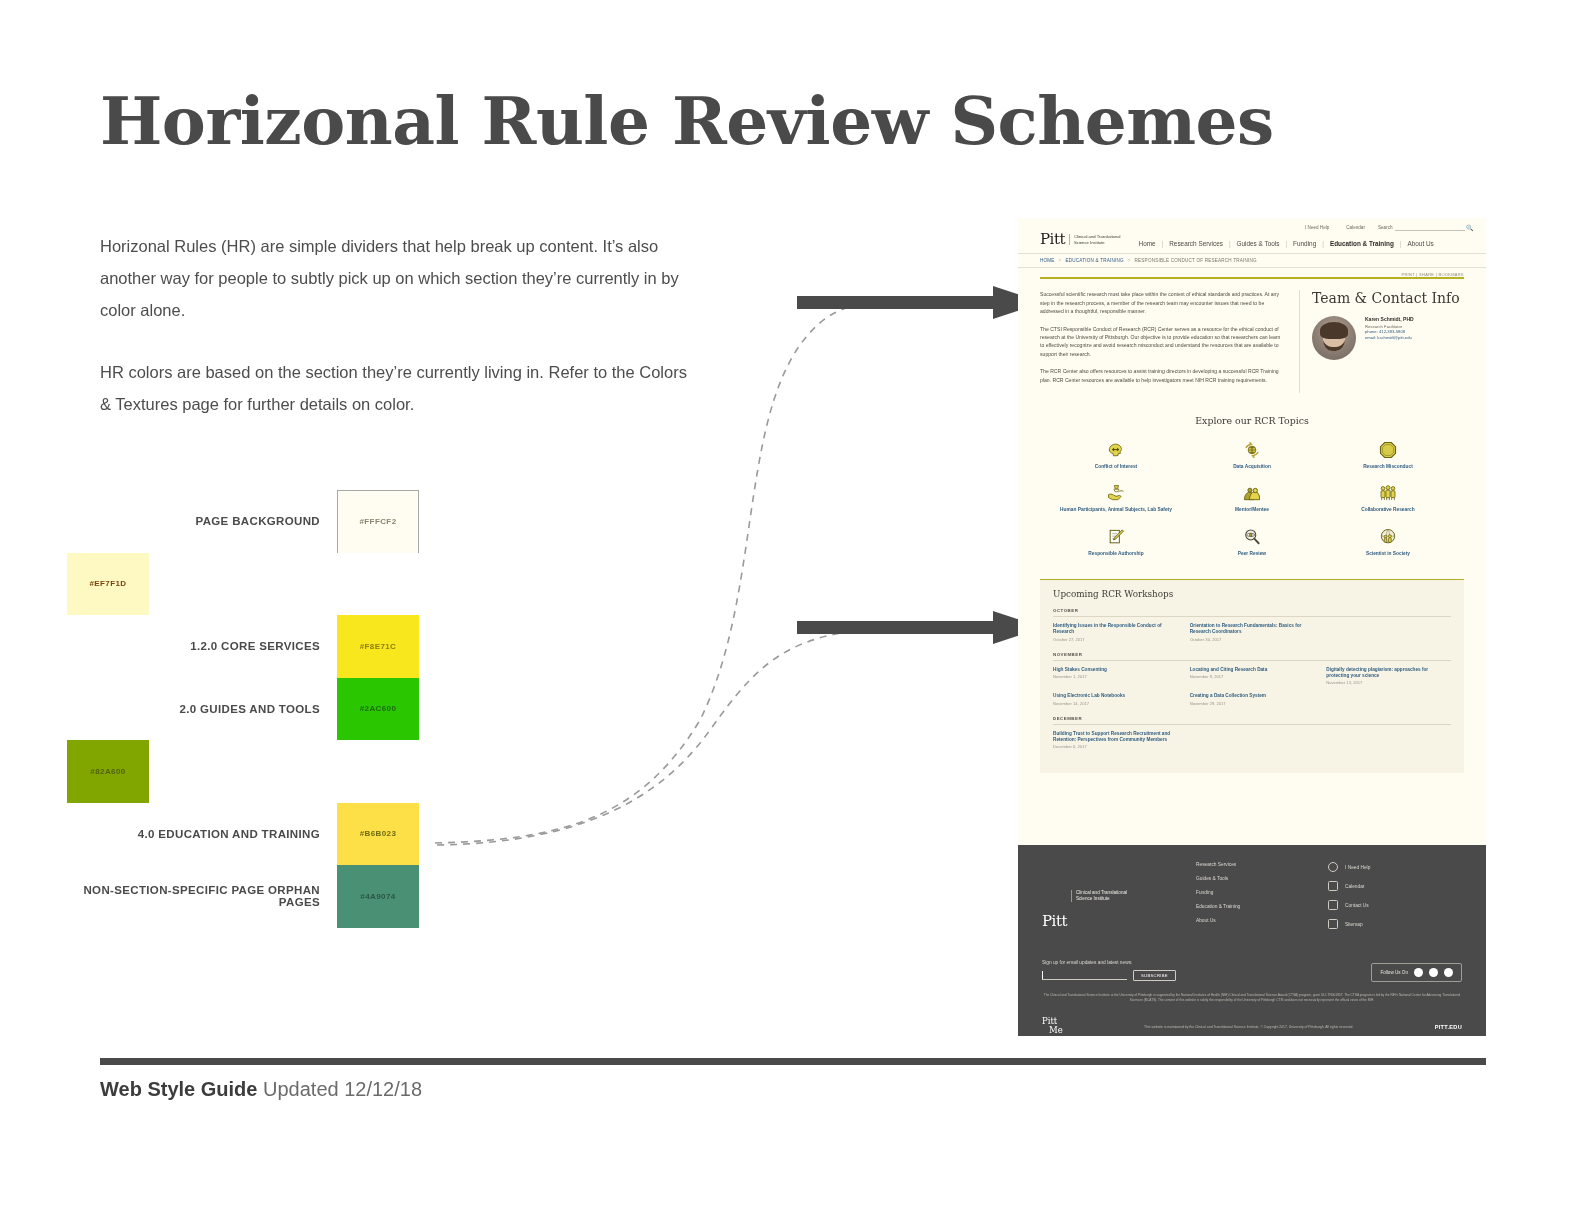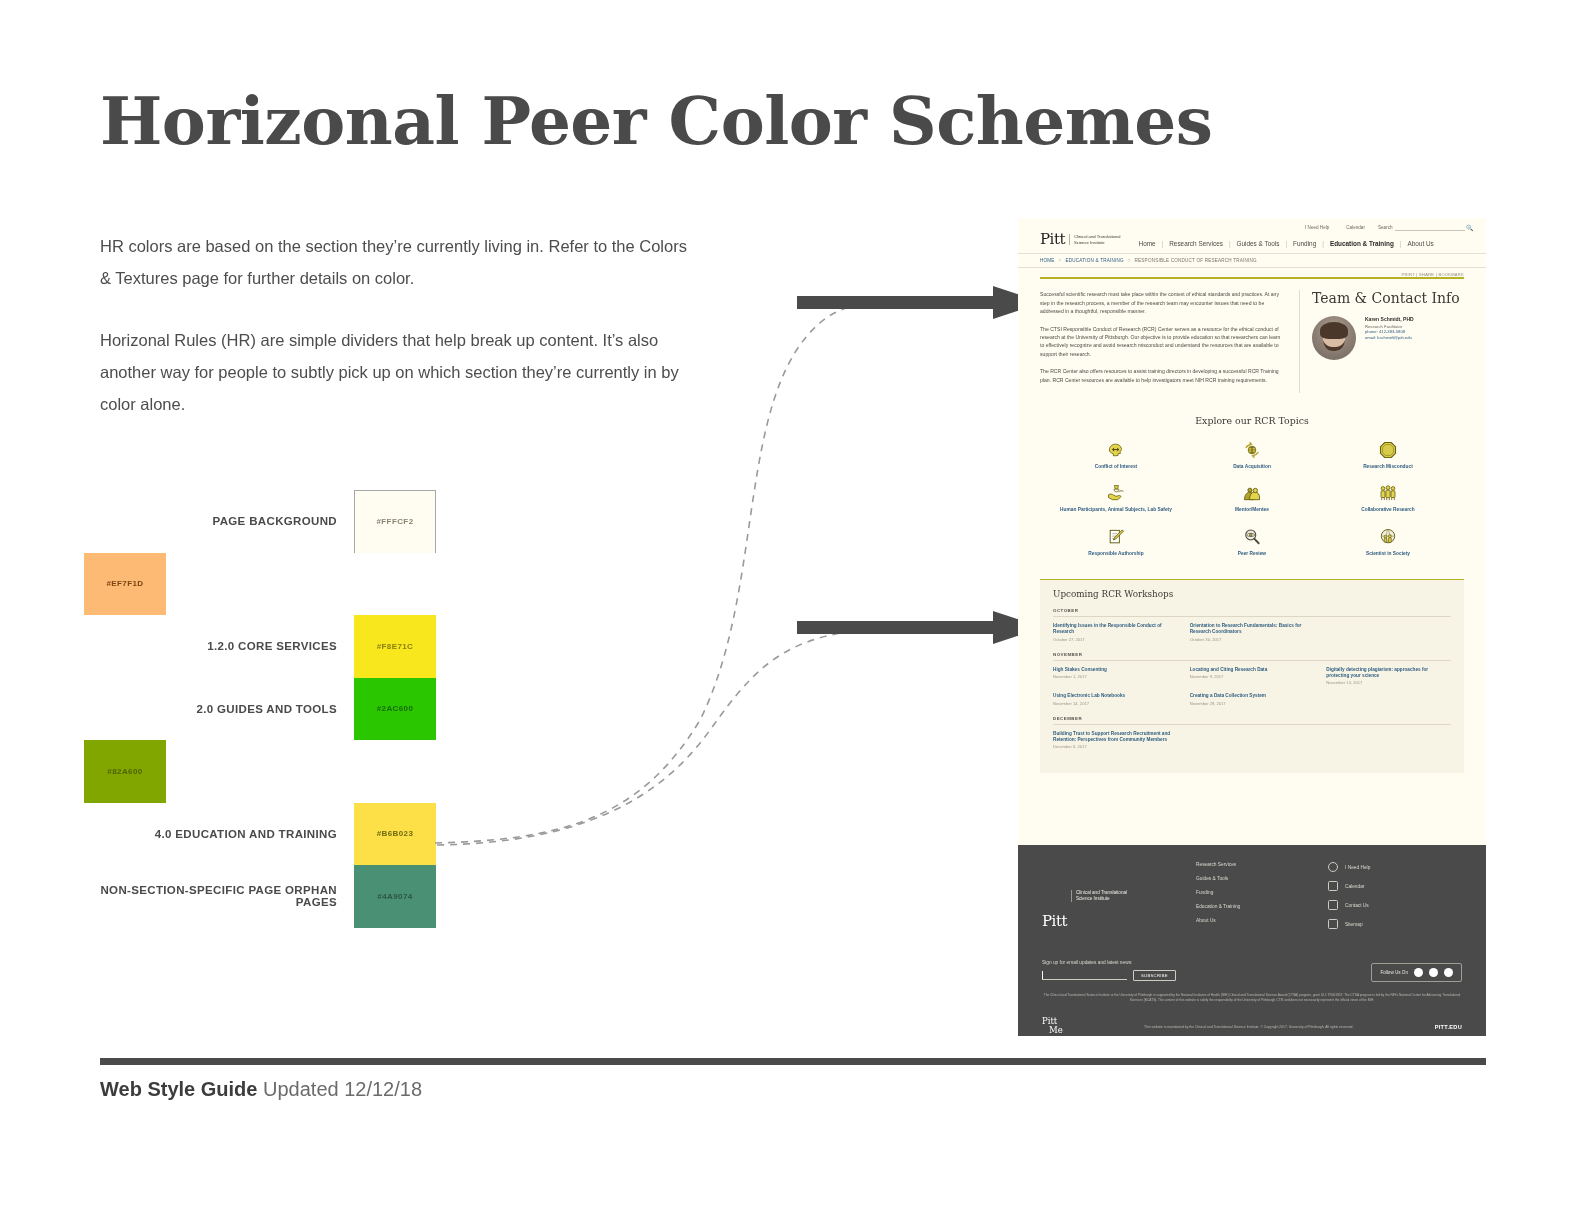--- a/index.html
+++ b/index.html
@@ -17,21 +17,21 @@
   }
   
   .intro{
     position:absolute;left:100px;top:230px;width:600px;
     font-size:16.5px;line-height:32px;color:#4d4d4d;
   }
   .intro p{margin:0 0 30px 0;}
   .intro p:last-child{margin-bottom:0;}
 
   
-  .swatch-table{position:absolute;left:84px;top:490px;width:352px;}
+  .swatch-table{position:absolute;left:67px;top:490px;width:352px;}
   .swatch-row{display:flex;align-items:stretch;height:62.5px;}
   .swatch-label{
     flex:1;display:flex;align-items:center;justify-content:flex-end;
     padding-right:17px;
     font-size:11.5px;font-weight:bold;letter-spacing:0.35px;
     color:#4a4a4a;text-align:right;
   }
   .swatch-chip{
     width:82px;display:flex;align-items:center;justify-content:center;
     font-size:8px;letter-spacing:.4px;font-weight:600;
@@ -169,34 +169,34 @@
   .mf-edu{font-size:5.6px;font-weight:bold;color:#fff;letter-spacing:.3px;}
 
   
   .foot-rule{position:absolute;left:100px;top:1058px;width:1386px;height:7px;background:#4a4a4a;}
   .foot-text{position:absolute;left:100px;top:1078px;font-size:20px;color:#6b6b6b;}
   .foot-text b{color:#3c3c3c;font-weight:bold;}
 </style>
 </head>
 <body>
 
-<div class="slide-title">Horizonal Peer Color Schemes</div>
+<div class="slide-title">Horizonal Rule Review Schemes</div>
 
 <div class="intro">
+  <p>Horizonal Rules (HR)  are simple dividers that help break up content. It’s also another way for people to subtly pick up on which section they’re currently in by color alone.</p>
   <p>HR colors are based on the section they’re currently living in. Refer to the Colors &amp; Textures page for further details on color.</p>
-  <p>Horizonal Rules (HR)  are simple dividers that help break up content. It’s also another way for people to subtly pick up on which section they’re currently in by color alone.</p>
 </div>
 
 <div class="swatch-table" id="swatch-table">
     <div class="swatch-row">
       <div class="swatch-label">PAGE BACKGROUND</div>
       <div class="swatch-chip first" style="background: rgb(255, 252, 242); color: rgb(138, 132, 112);">#FFFCF2</div>
     </div>
     <div class="swatch-row">
-      <div class="swatch-chip" style="background: #fdba74; color: rgb(122, 67, 16);">#EF7F1D</div>
+      <div class="swatch-chip" style="background: #fef9c3; color: rgb(122, 67, 16);">#EF7F1D</div>
     </div>
     <div class="swatch-row">
       <div class="swatch-label">1.2.0 CORE SERVICES</div>
       <div class="swatch-chip" style="background: rgb(248, 231, 28); color: rgb(138, 126, 16);">#F8E71C</div>
     </div>
     <div class="swatch-row">
       <div class="swatch-label">2.0 GUIDES AND TOOLS</div>
       <div class="swatch-chip" style="background: rgb(42, 198, 0); color: rgb(26, 107, 5);">#2AC600</div>
     </div>
     <div class="swatch-row">

